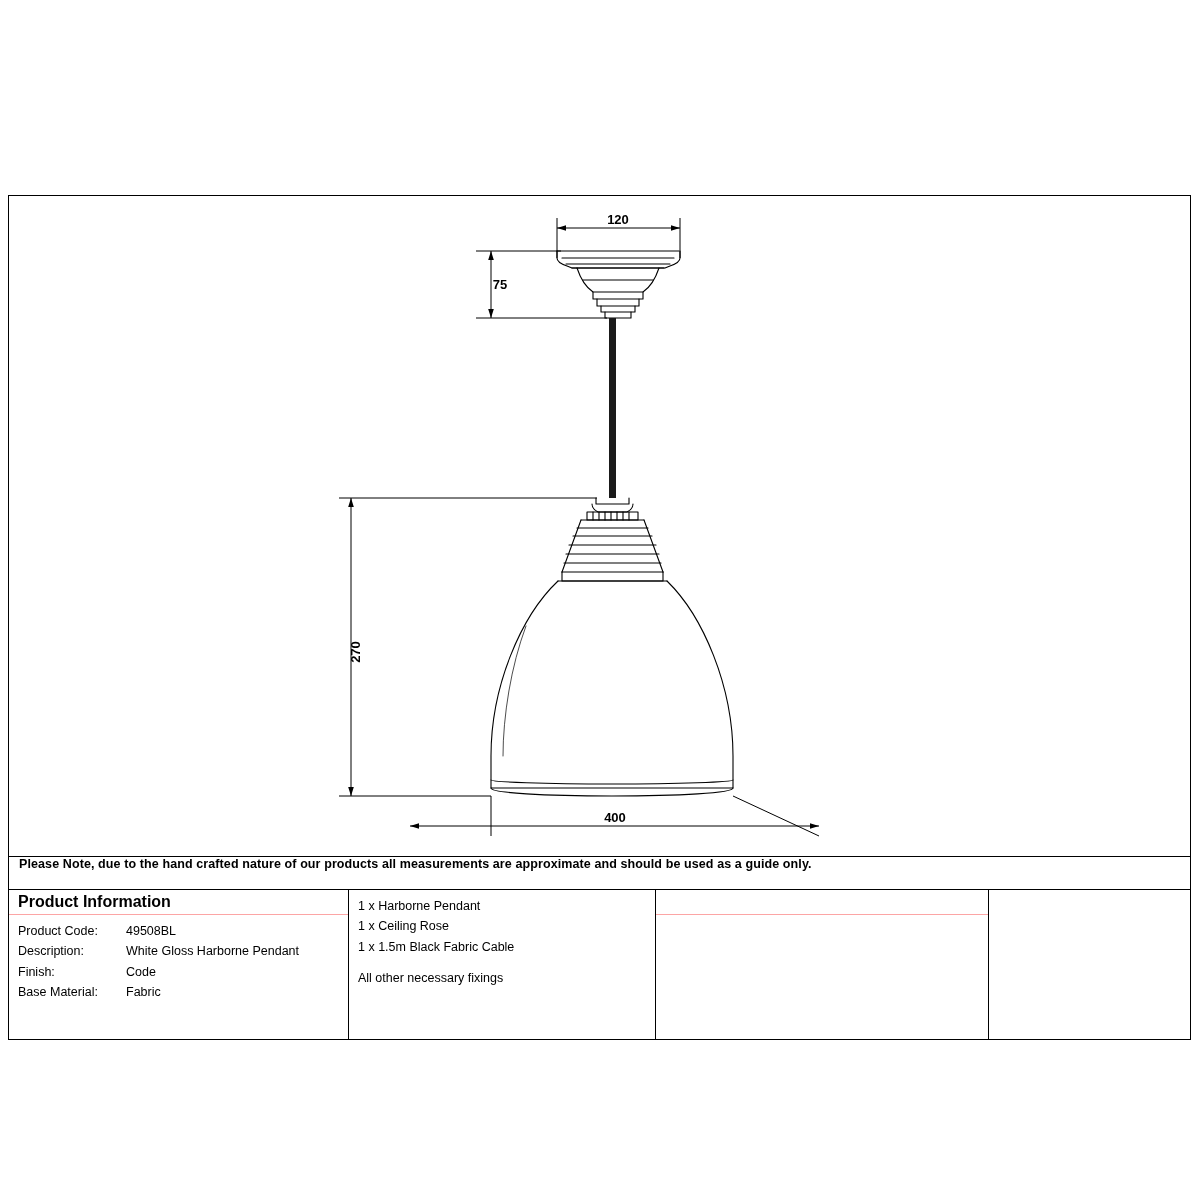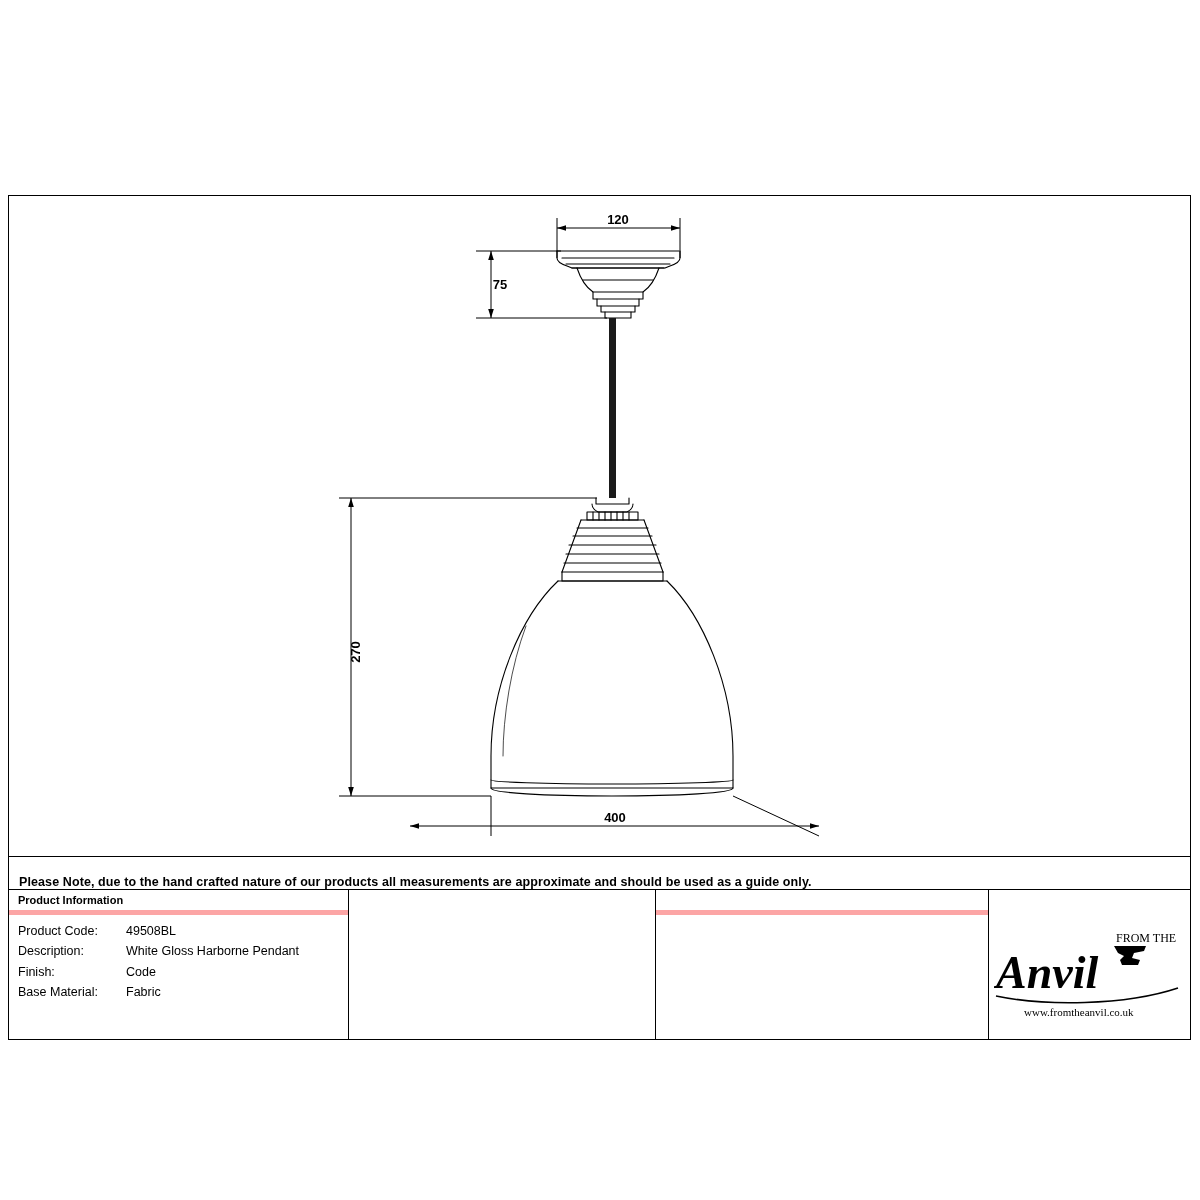--- a/index.html
+++ b/index.html
@@ -36,21 +36,21 @@
   
   #note-bar {
     position: absolute;
     left: 0;
     top: 660px;
     width: 1181px;
     height: 33px;
     border-top: 1px solid #000;
     box-sizing: border-box;
     display: flex;
-    align-items: flex-end;
+    align-items: flex-start;
   }
   #note-text {
     font-size: 12.5px;
     font-weight: bold;
     padding-left: 10px;
     letter-spacing: 0.1px;
   }
 
   
   #info-table {
@@ -68,26 +68,26 @@
     position: relative;
     height: 100%;
   }
   .col-a { width: 340px; border-right: 1px solid #000; }
   .col-b { width: 307px; border-right: 1px solid #000; }
   .col-c { width: 333px; border-right: 1px solid #000; }
   .col-d { width: 200px; }
 
   .col-header {
     height: 25px;
-    border-bottom: 5px solid #fca5a5;
+    border-bottom: 1px solid #fca5a5;
     box-sizing: border-box;
     display: flex;
     align-items: center;
     padding-left: 9px;
-    font-size: 11px;
+    font-size: 16px;
     font-weight: bold;
   }
   .col-header.blank { color: transparent; }
   .col-body {
     padding: 9px 0 0 9px;
     font-size: 12.5px;
   }
   .spec-row {
     display: flex;
     margin-bottom: 6px;
@@ -238,35 +238,27 @@
           <span class="spec-value">Code</span>
         </div>
         <div class="spec-row">
           <span class="spec-label">Base Material:</span>
           <span class="spec-value">Fabric</span>
         </div>
       </div>
     </div>
 
     <div class="col col-b">
+      <div class="col-body">
+        <div class="pack-line">1 x Harborne Pendant</div>
+        <div class="pack-line">1 x Ceiling Rose</div>
+        <div class="pack-line">1 x 1.5m Black Fabric Cable</div>
+        <div class="pack-line gap">All other necessary fixings</div>
+      </div>
     </div>
 
     <div class="col col-c">
       <div class="col-header blank"></div>
     </div>
 
-    <div class="col col-d">
-      <div class="logo-wrap">
-        <svg width="190" height="112" viewBox="0 0 190 112" xmlns="http://www.w3.org/2000/svg">
-
-          <g fill="#000">
-            <path d="M120,24 L152,24 L150,29 L140,31 L138,36 L146,38 L144,43 L128,43 L126,38 L130,34 L124,31 Z"></path>
-          </g>
-          <text x="122" y="20" font-family="Liberation Serif, serif" font-size="12" fill="#000">FROM THE</text>
-          <text x="2" y="66" font-family="Liberation Serif, serif" font-style="italic" font-size="46" font-weight="bold" fill="#000">Anvil</text>
-          <path d="M2,74 C50,84 130,84 184,66" stroke="#000" stroke-width="1.6" fill="none"></path>
-          <text x="30" y="94" font-family="Liberation Serif, serif" font-size="11" fill="#000">www.fromtheanvil.co.uk</text>
-        </svg>
-      </div>
-    </div>
 
   </div>
 </div>
 
 </body></html>

